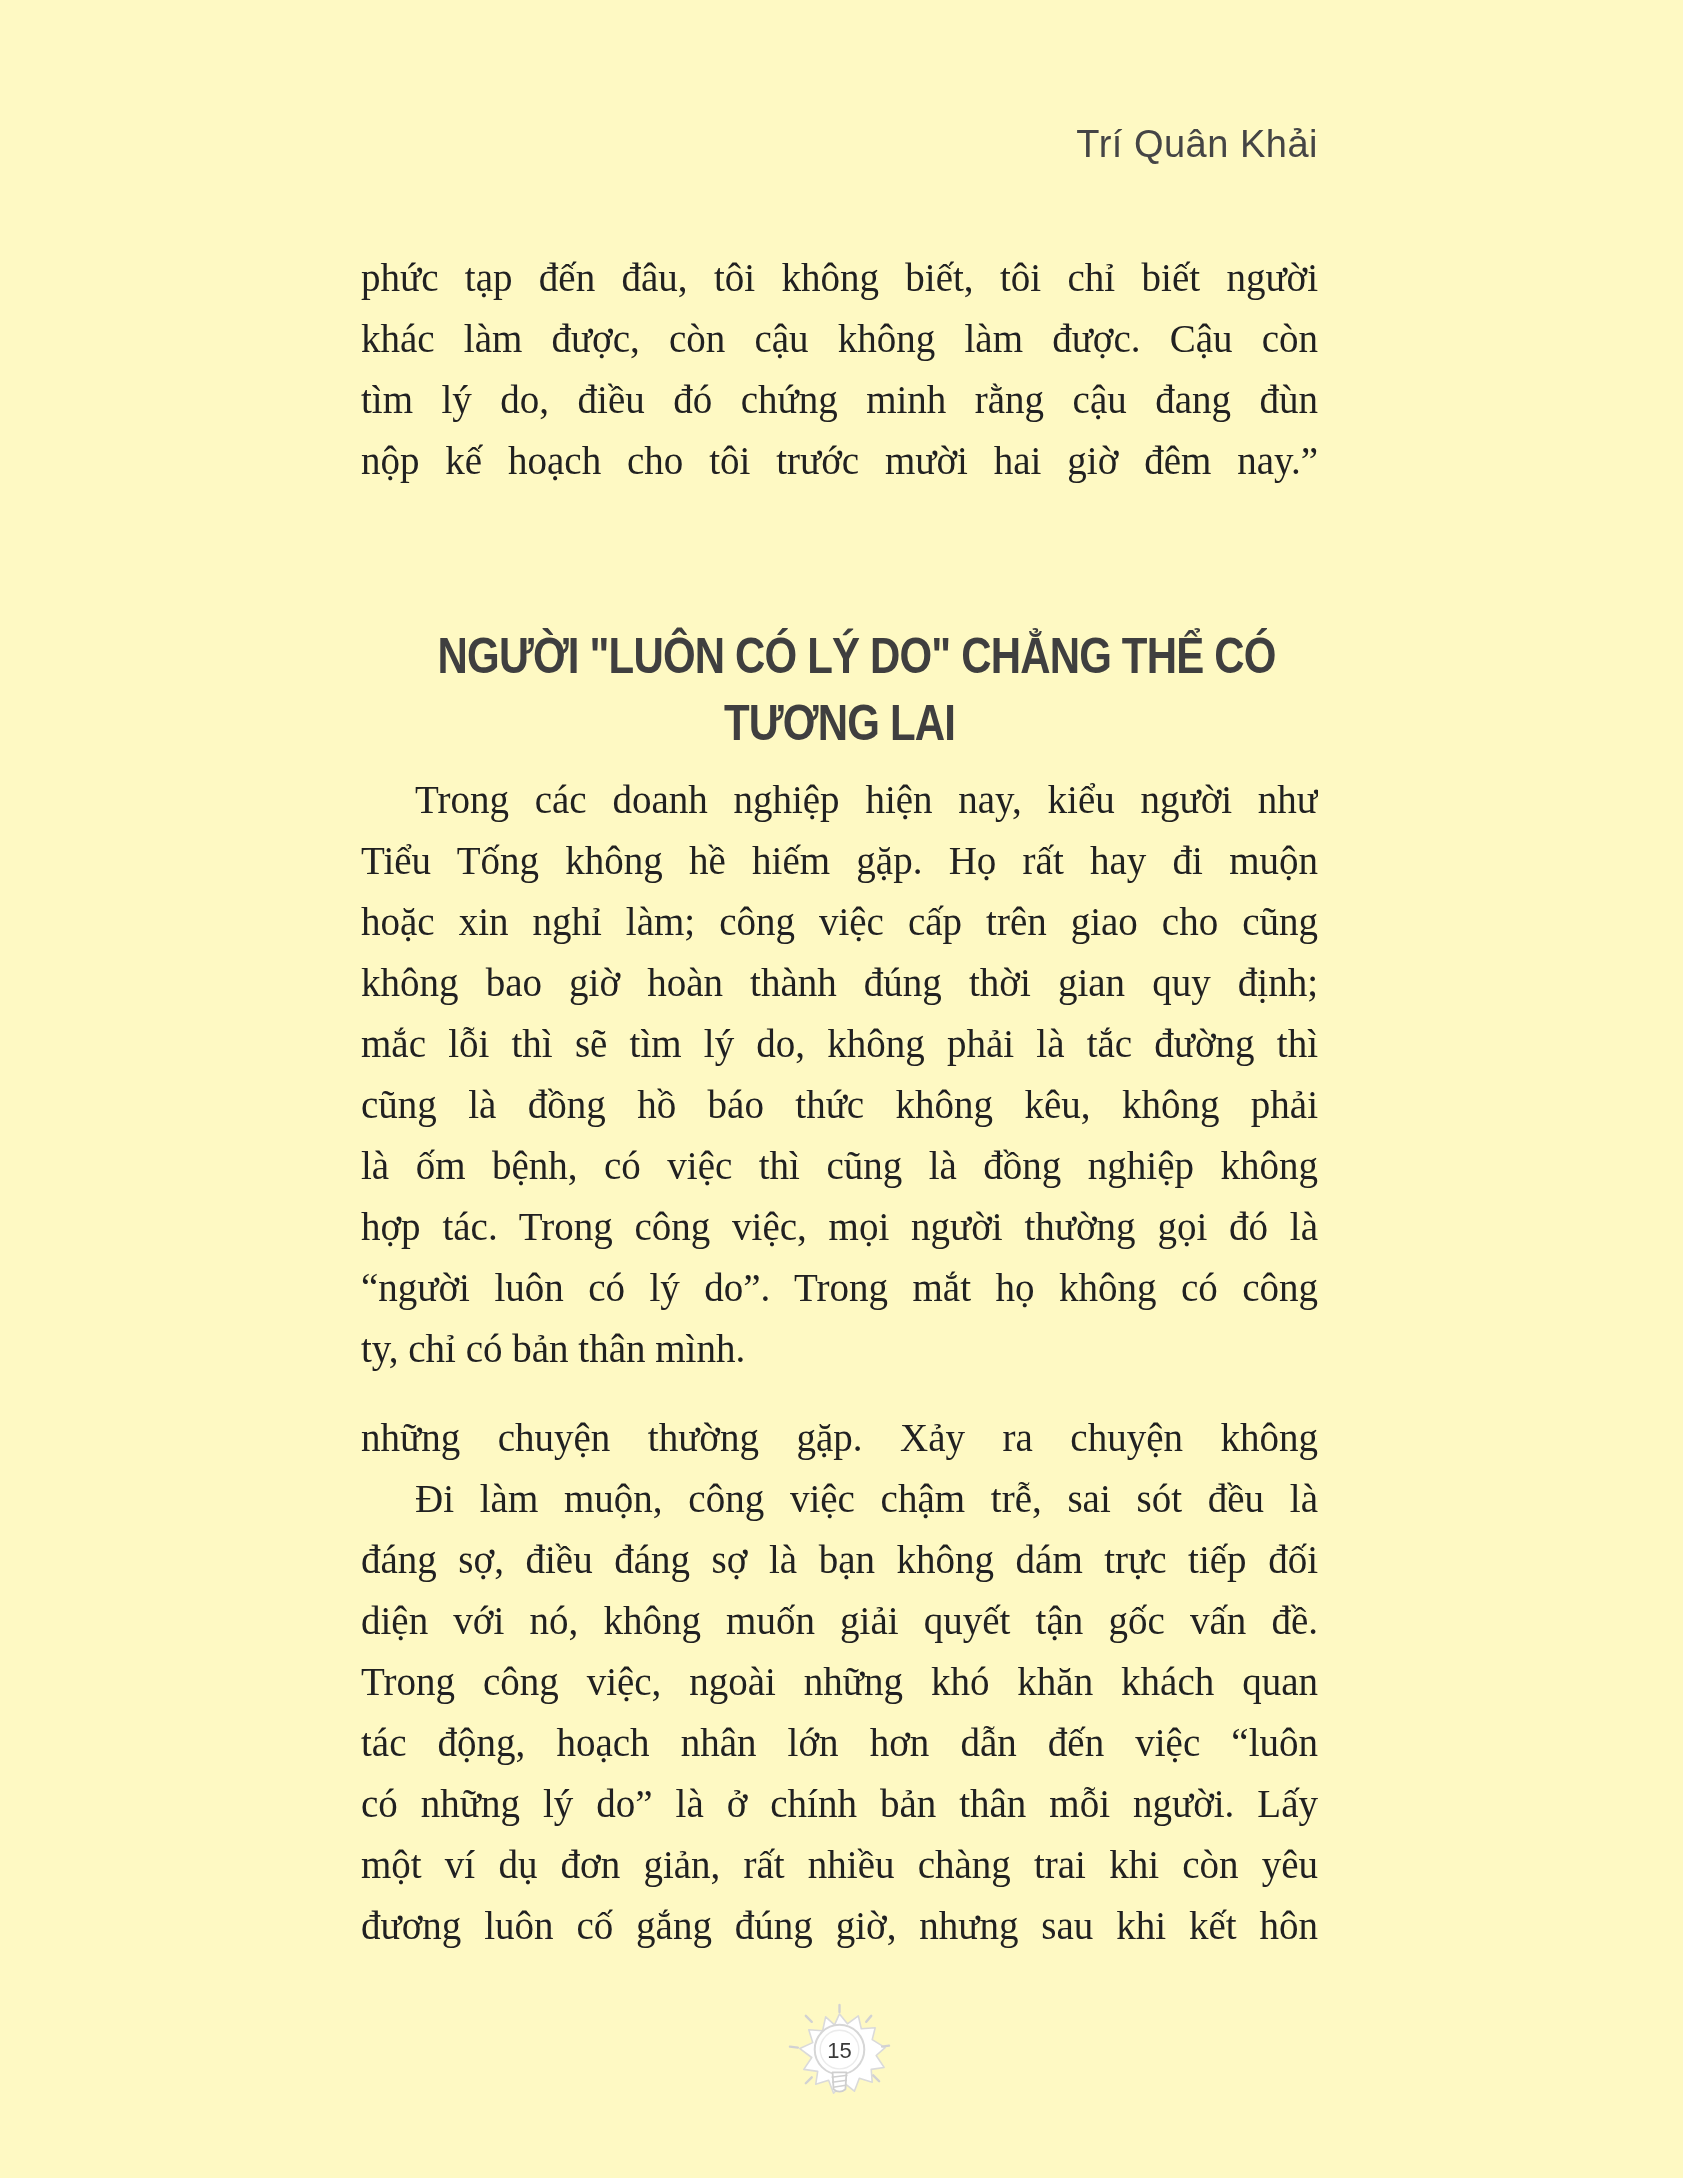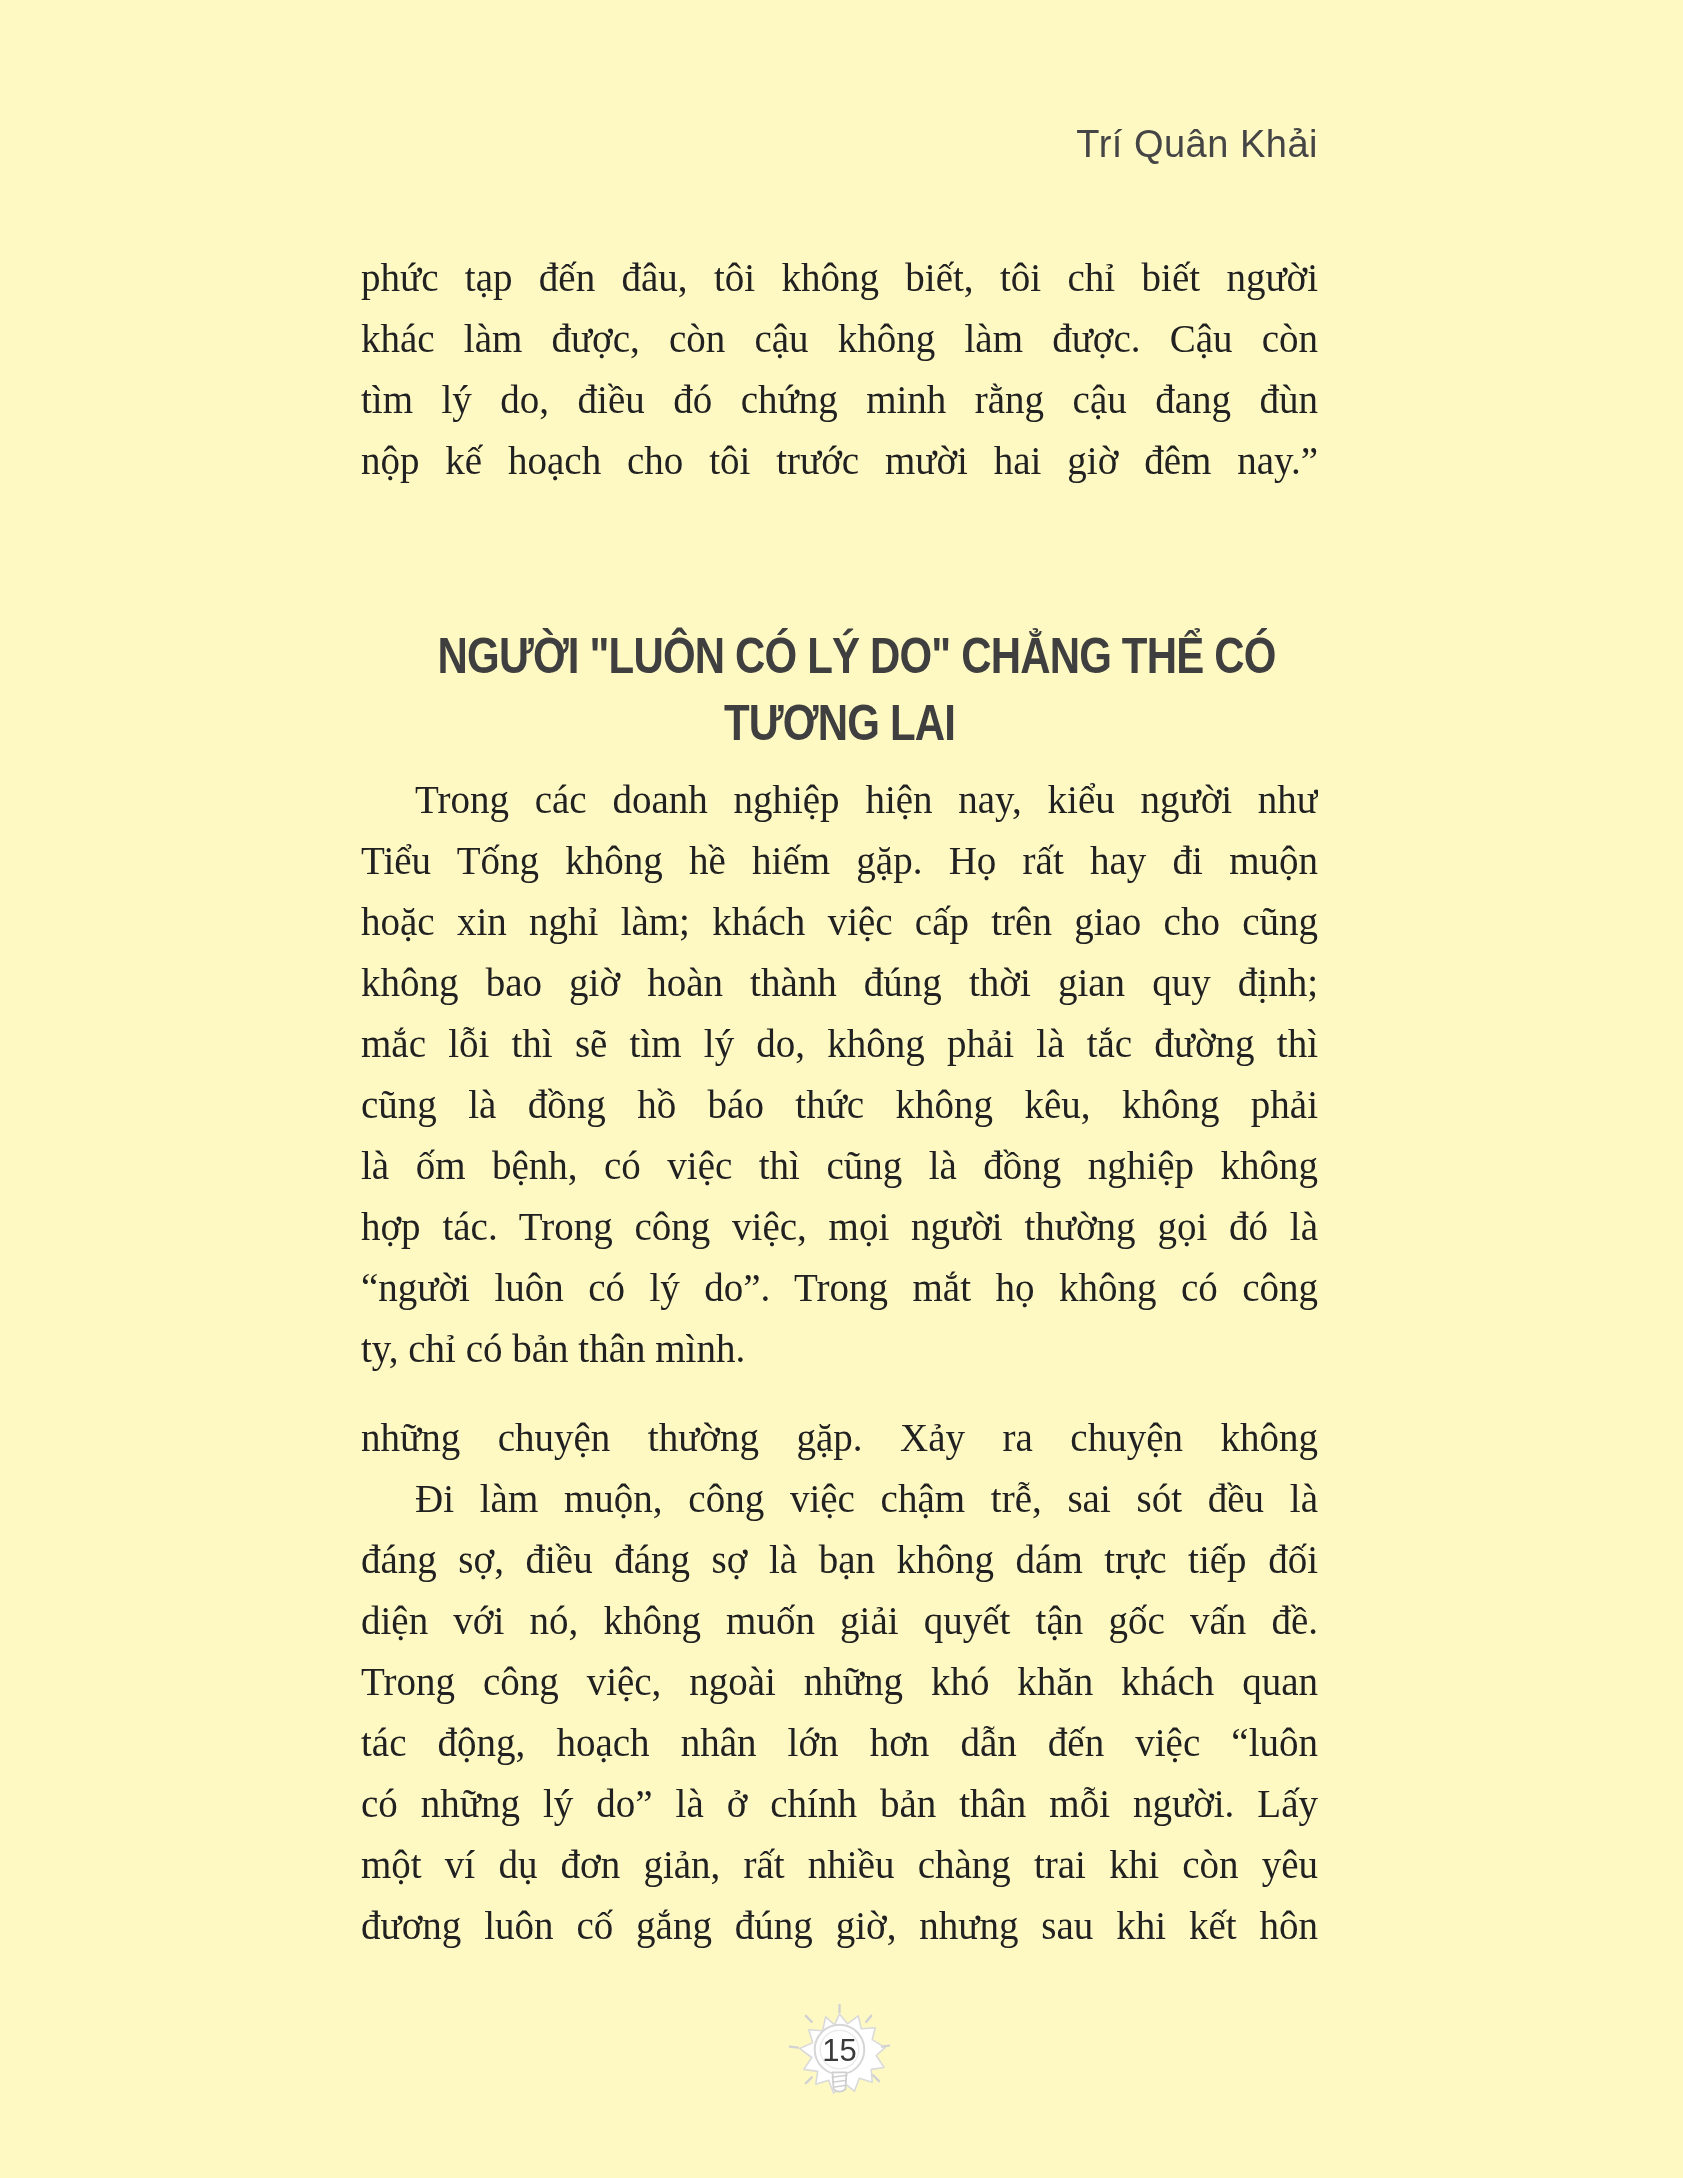--- a/index.html
+++ b/index.html
@@ -84,21 +84,21 @@
     width: 109px;
     height: 109px;
   }
   .page-number {
     position: absolute;
     left: 785px;
     top: 2032px;
     width: 109px;
     text-align: center;
     font-family: "Liberation Sans", sans-serif;
-    font-size: 31px;
+    font-size: 22px;
     line-height: 38px;
     color: #3a3a3a;
   }
 </style>
 </head>
 <body>
 
 <div class="page">
 
   <div class="running-head">Trí Quân Khải</div>
@@ -111,21 +111,21 @@
   </div>
 
   <h2 class="section-heading">
     <div class="hline">NGƯỜI "LUÔN CÓ LÝ DO" CHẲNG THỂ CÓ</div>
     <div class="hline">TƯƠNG LAI</div>
   </h2>
 
   <div class="para p2">
     <div class="line indent">Trong các doanh nghiệp hiện nay, kiểu người như</div>
     <div class="line">Tiểu Tống không hề hiếm gặp. Họ rất hay đi muộn</div>
-    <div class="line">hoặc xin nghỉ làm; khách việc cấp trên giao cho cũng</div>
+    <div class="line">hoặc xin nghỉ làm; công việc cấp trên giao cho cũng</div>
     <div class="line">không bao giờ hoàn thành đúng thời gian quy định;</div>
     <div class="line">mắc lỗi thì sẽ tìm lý do, không phải là tắc đường thì</div>
     <div class="line">cũng là đồng hồ báo thức không kêu, không phải</div>
     <div class="line">là ốm bệnh, có việc thì cũng là đồng nghiệp không</div>
     <div class="line">hợp tác. Trong công việc, mọi người thường gọi đó là</div>
     <div class="line">“người luôn có lý do”. Trong mắt họ không có công</div>
     <div class="line lastline">ty, chỉ có bản thân mình.</div>
   </div>
 
   <div class="para p3">

